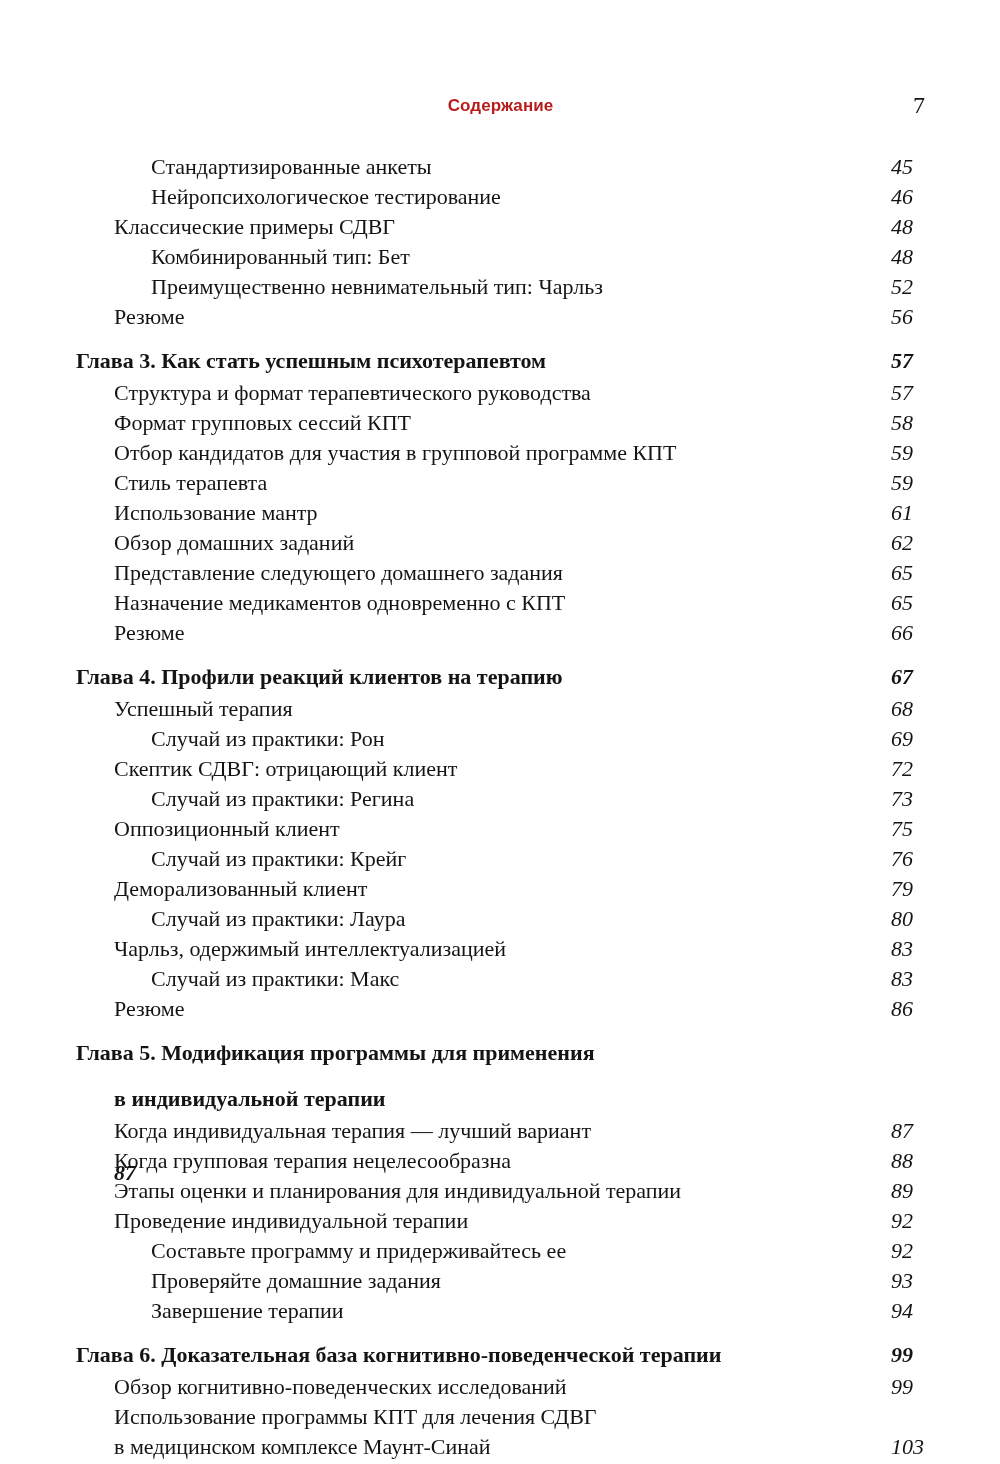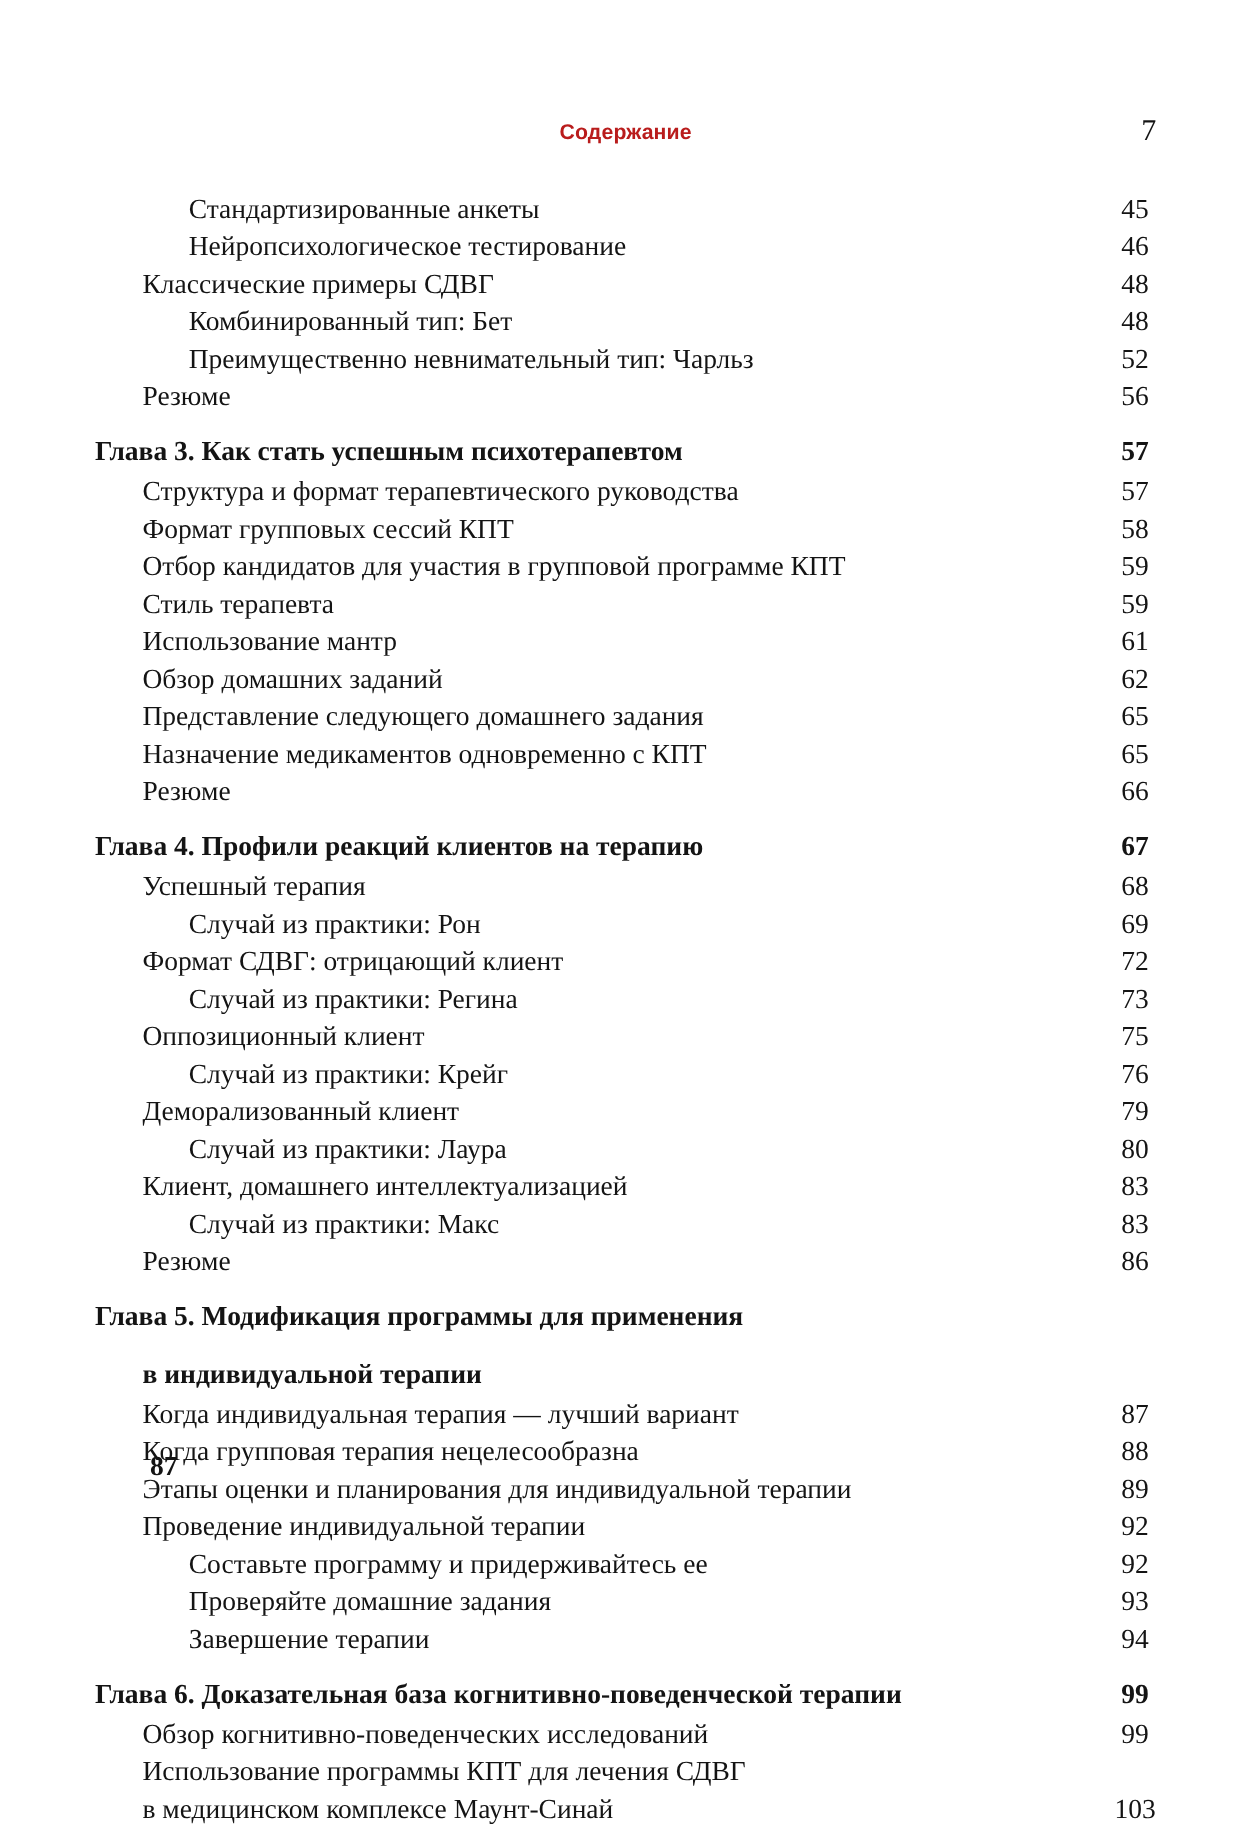--- a/index.html
+++ b/index.html
@@ -70,22 +70,23 @@
   .toc-row .label {
     flex: 0 1 auto;
     overflow: visible;
   }
   .toc-row .spacer {
     flex: 1 1 auto;
     min-width: 8px;
   }
   .toc-row .folio {
     flex: 0 0 auto;
-    text-align: center;
+    text-align: left;
     min-width: 34px;
+    font-style: italic;
   }
 
   
   .lvl-chapter {
     font-weight: bold;
     font-size: 22px;
     padding-left: 0;
     margin-top: 12px;
     height: 34px;
     line-height: 34px;
@@ -213,21 +214,21 @@
         <span class="label">Успешный терапия</span>
         <span class="spacer"></span>
         <span class="folio">68</span>
       </div>
       <div class="toc-row lvl-2">
         <span class="label">Случай из практики: Рон</span>
         <span class="spacer"></span>
         <span class="folio">69</span>
       </div>
       <div class="toc-row lvl-1">
-        <span class="label">Формат СДВГ: отрицающий клиент</span>
+        <span class="label">Скептик СДВГ: отрицающий клиент</span>
         <span class="spacer"></span>
         <span class="folio">72</span>
       </div>
       <div class="toc-row lvl-2">
         <span class="label">Случай из практики: Регина</span>
         <span class="spacer"></span>
         <span class="folio">73</span>
       </div>
       <div class="toc-row lvl-1">
         <span class="label">Оппозиционный клиент</span>
@@ -243,21 +244,21 @@
         <span class="label">Деморализованный клиент</span>
         <span class="spacer"></span>
         <span class="folio">79</span>
       </div>
       <div class="toc-row lvl-2">
         <span class="label">Случай из практики: Лаура</span>
         <span class="spacer"></span>
         <span class="folio">80</span>
       </div>
       <div class="toc-row lvl-1">
-        <span class="label">Клиент, домашнего интеллектуализацией</span>
+        <span class="label">Чарльз, одержимый интеллектуализацией</span>
         <span class="spacer"></span>
         <span class="folio">83</span>
       </div>
       <div class="toc-row lvl-2">
         <span class="label">Случай из практики: Макс</span>
         <span class="spacer"></span>
         <span class="folio">83</span>
       </div>
       <div class="toc-row lvl-1">
         <span class="label">Резюме</span>

